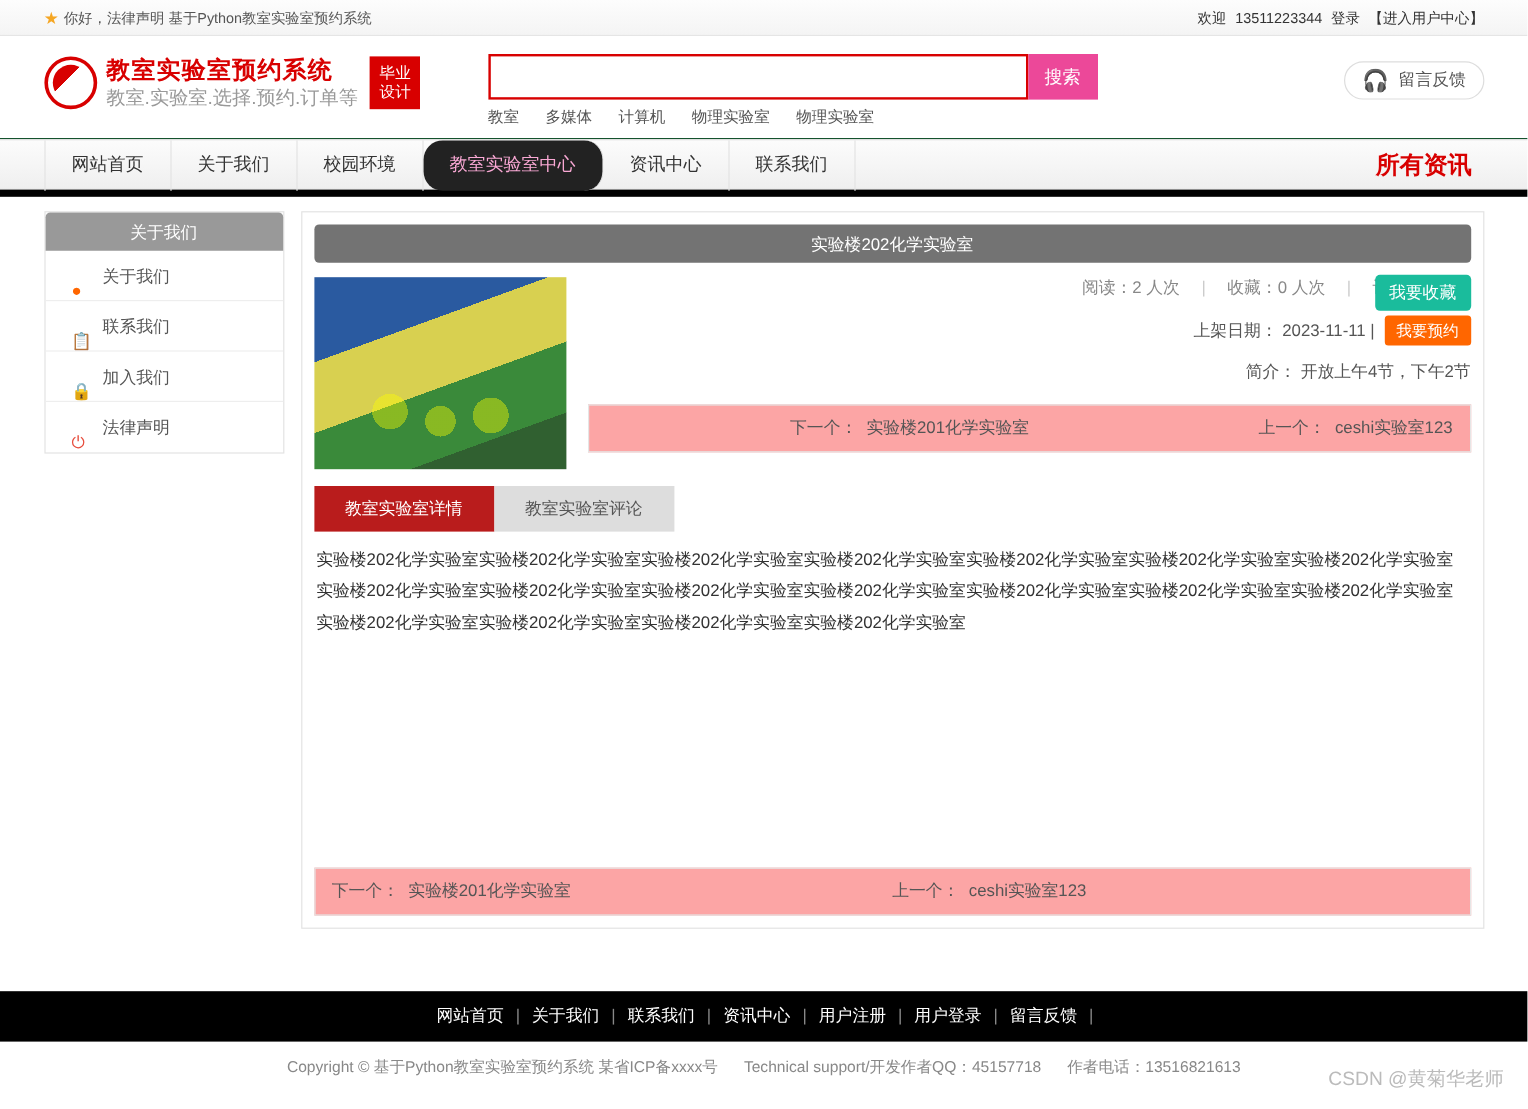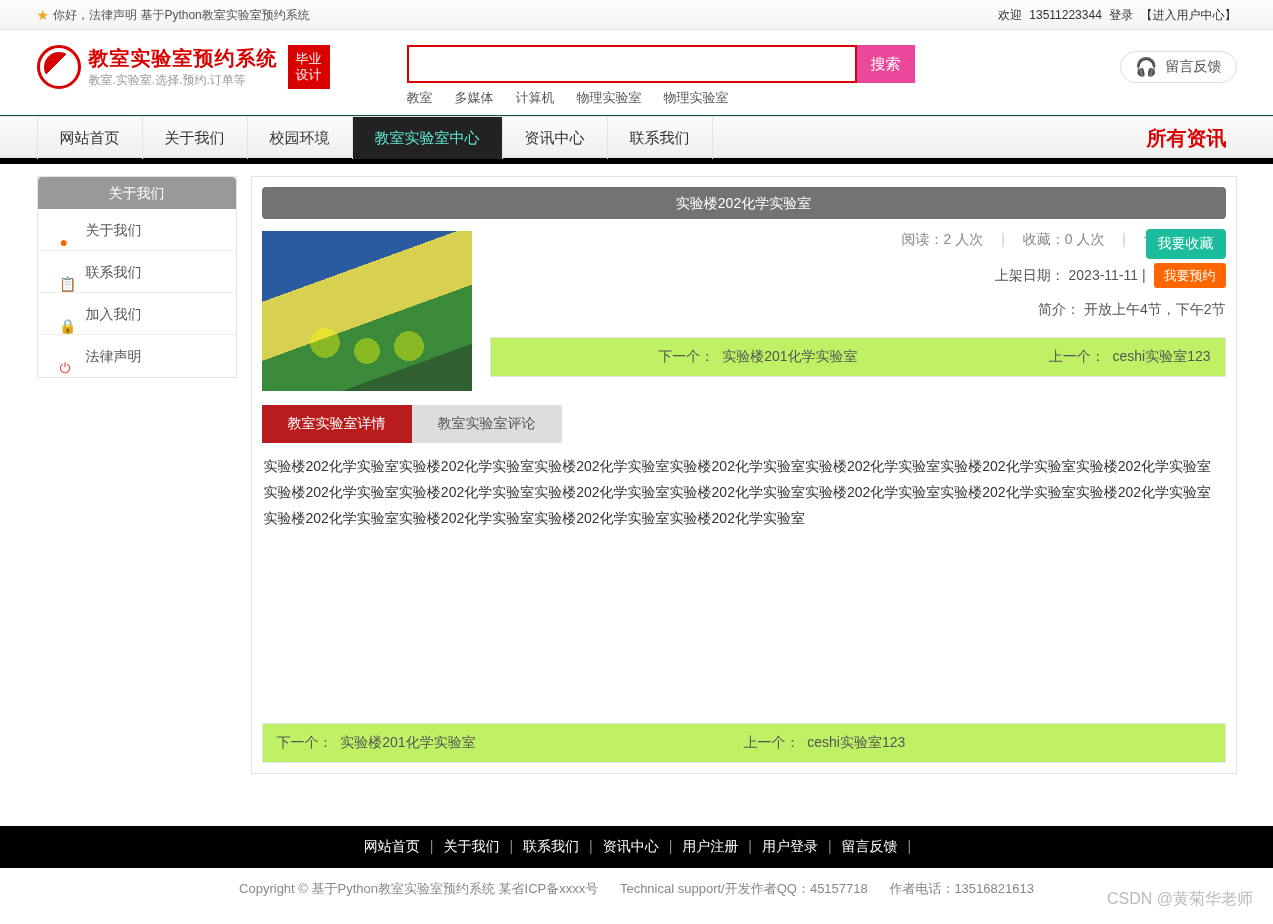--- a/index.html
+++ b/index.html
@@ -12,40 +12,40 @@
 .star-icon { color: #f5a623; margin-right: 4px; font-size: 14px; }
 .topbar-right { color: #333; }
 .topbar-right span { margin-left: 4px; }
 
 .header { padding: 15px 0 8px; border-bottom: 1px solid #14532d; }
 .header-inner { display: flex; align-items: flex-start; }
 .logo-area { display: flex; align-items: center; width: 370px; }
 .logo-icon { width: 44px; height: 44px; border-radius: 50%; border: 3px solid #d80000; display: flex; align-items: center; justify-content: center; margin-right: 8px; position: relative; }
 .logo-icon::after { content:""; position:absolute; width:30px; height:30px; background: linear-gradient(135deg,#d80000 40%,transparent 40%); border-radius:50%; }
 .logo-text .t1 { font-size: 20px; font-weight: bold; color: #d80000; letter-spacing: 1px; }
-.logo-text .t2 { font-size: 12px; color: #999; }
+.logo-text .t2 { font-size: 16px; color: #999; }
 .badge-red { background: #d80000; color: #fff; padding: 6px 8px; font-size: 13px; line-height: 16px; margin-left: 10px; text-align: center; }
 
 .search-area { flex: 1; }
 .search-box { display: flex; }
 .search-input { width: 450px; height: 38px; border: 2px solid #d80000; padding: 0 8px; outline: none; }
 .search-btn { width: 58px; height: 38px; background: #ec4899; color: #fff; border: none; font-size: 15px; cursor: pointer; }
 .search-links { margin-top: 6px; font-size: 13px; color: #555; }
 .search-links span { margin-right: 22px; cursor: pointer; }
 
 .feedback-area { width: 200px; text-align: right; padding-top: 6px; }
 .feedback-btn { display: inline-flex; align-items: center; border: 1px solid #ddd; border-radius: 18px; padding: 4px 14px; color: #555; cursor: pointer; }
 .feedback-btn .fi { margin-right: 8px; font-size: 18px; }
 
 .navbar { background: linear-gradient(#fcfcfc,#efefef); border-top: 1px solid #e3e3e3; border-bottom: 1px solid #e3e3e3; height: 42px; }
 .nav-inner { display: flex; justify-content: space-between; align-items: stretch; }
 .nav-menu { display: flex; }
 .nav-item { padding: 0 22px; line-height: 42px; font-size: 15px; color: #333; border-right: 1px solid #e3e3e3; cursor: pointer; }
 .nav-item:first-child { border-left: 1px solid #e3e3e3; }
-.nav-item.active { background: #222; color: #5eead4; }
+.nav-item.active { background: #222; color: #f9a8d4; border-radius: 16px; }
 .nav-right { line-height: 42px; font-size: 20px; font-weight: bold; color: #d80000; padding-right: 10px; }
 
 .blackbar { background: #000; height: 6px; }
 
 .main { display: flex; padding: 12px 0; gap: 14px; }
 .sidebar { width: 200px; }
 .side-box { border: 1px solid #e3e3e3; }
 .side-title { background: #999; color: #fff; text-align: center; height: 32px; line-height: 32px; border-radius: 4px 4px 0 0; font-size: 14px; }
 .side-item { height: 42px; line-height: 42px; padding-left: 48px; border-bottom: 1px solid #eee; position: relative; cursor: pointer; color: #555; }
 .side-item:last-child { border-bottom: none; }
@@ -60,21 +60,21 @@
 .detail-row { display: flex; margin-top: 12px; gap: 18px; }
 .thumb { width: 210px; height: 160px; background: linear-gradient(160deg,#2a5aa0 30%,#d8d050 30%,#d8d050 55%,#3a8a3a 55%,#3a8a3a 80%,#306030 80%); position: relative; }
 .thumb::after { content:""; position:absolute; inset:0; background: radial-gradient(circle at 30% 70%, rgba(255,255,0,0.4) 8%, transparent 8%), radial-gradient(circle at 50% 75%, rgba(255,255,0,0.4) 8%, transparent 8%), radial-gradient(circle at 70% 72%, rgba(255,255,0,0.4) 8%, transparent 8%); }
 .info { flex: 1; position: relative; text-align: right; }
 .stats { color: #888; font-size: 14px; margin-bottom: 18px; }
 .stats .sep { margin: 0 14px; color: #ccc; }
 .fav-btn { position: absolute; right: 0; top: -2px; background: #1abc9c; color: #fff; padding: 6px 12px; border-radius: 4px; cursor: pointer; font-size: 14px; }
 .date-row { color: #555; font-size: 14px; margin-bottom: 16px; }
 .book-btn { background: #ff6600; color: #fff; padding: 5px 10px; border-radius: 3px; cursor: pointer; font-size: 13px; margin-left: 4px; }
 .intro-row { color: #555; font-size: 14px; margin-bottom: 18px; }
-.navrow { background: #bef264; border: 1px solid #e5e5e5; height: 40px; display: flex; align-items: center; padding: 0 14px; font-size: 14px; color: #555; }
+.navrow { background: #fca5a5; border: 1px solid #e5e5e5; height: 40px; display: flex; align-items: center; padding: 0 14px; font-size: 14px; color: #555; }
 .navrow .nr-left { flex: 1; }
 .navrow .nr-right { flex: 1; }
 
 .tabs { display: flex; margin-top: 14px; }
 .tab { padding: 10px 26px; font-size: 14px; cursor: pointer; }
 .tab.active { background: #b91c1c; color: #fff; }
 .tab.inactive { background: #ddd; color: #555; }
 .desc { padding: 10px 2px; line-height: 26px; font-size: 14px; color: #333; min-height: 270px; }
 
 .navrow.bottom { margin-top: 10px; }

